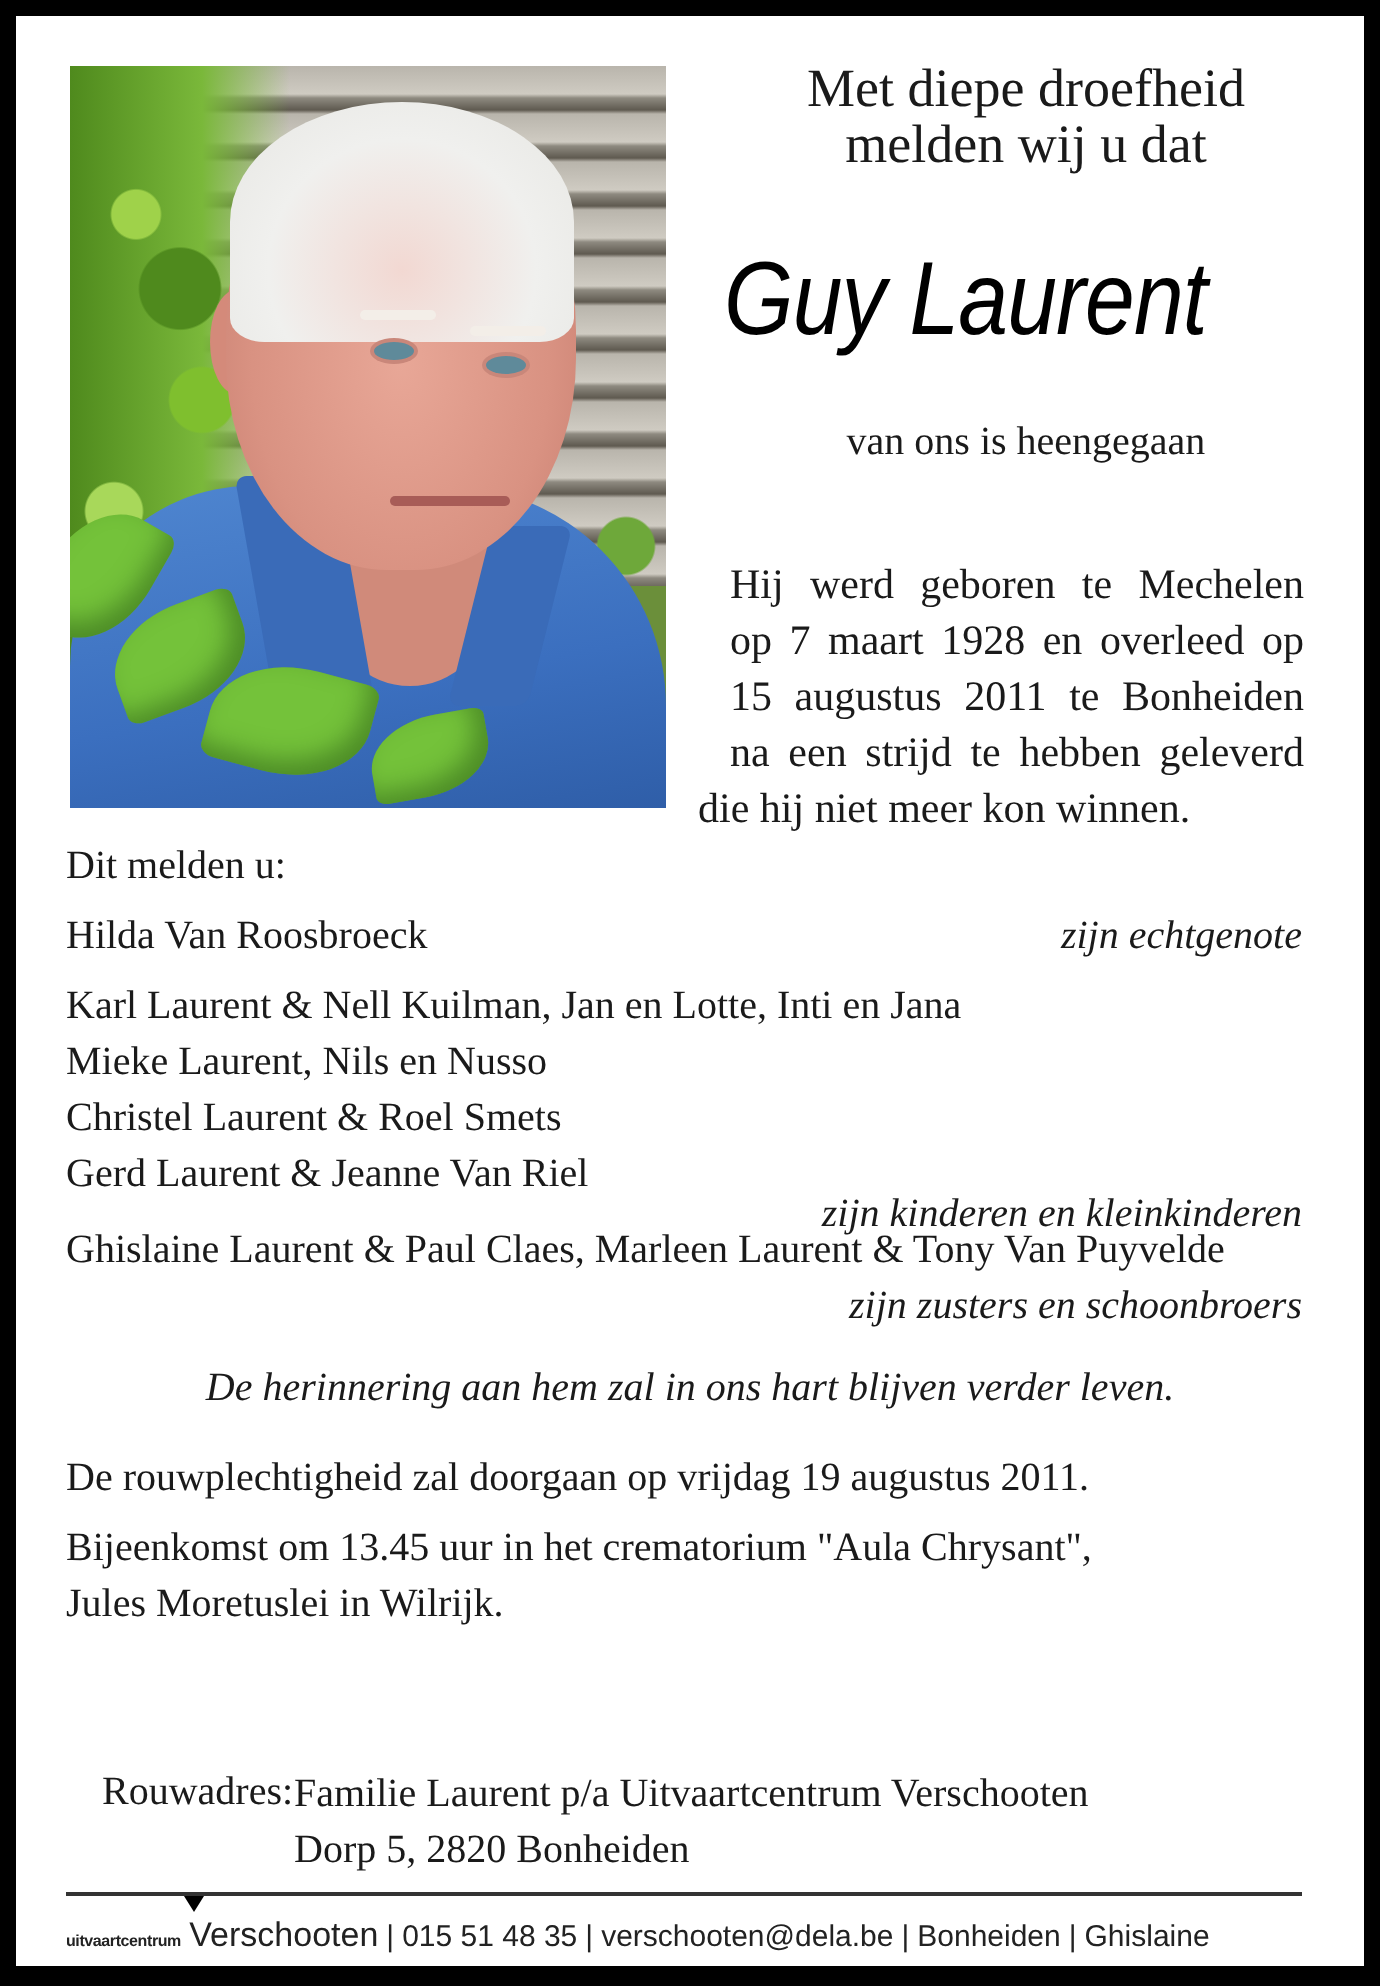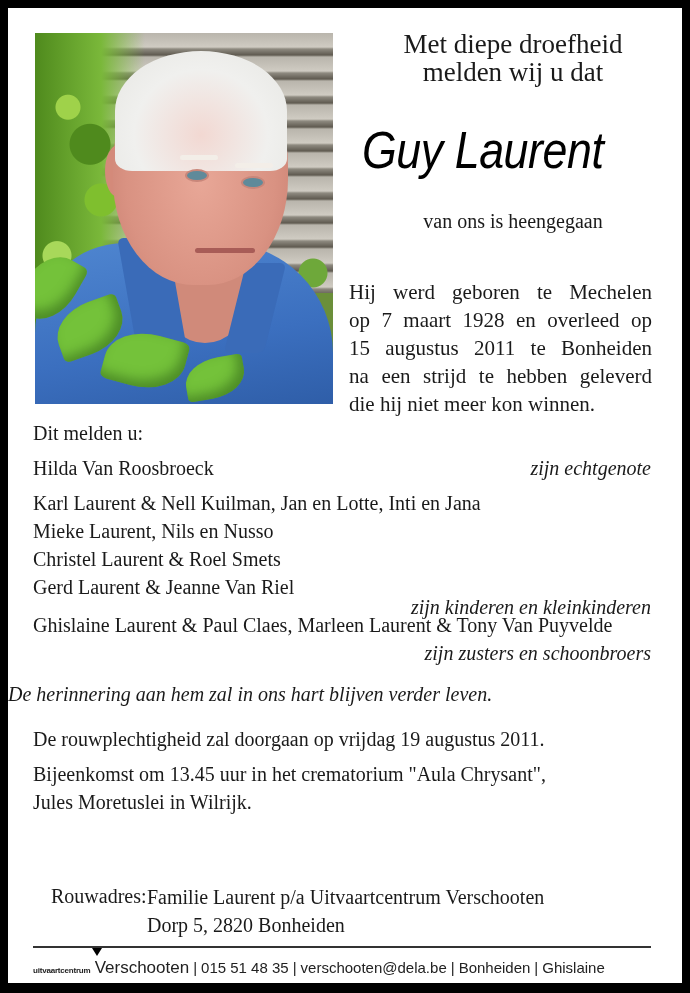--- a/index.html
+++ b/index.html
@@ -82,21 +82,21 @@
       box-shadow: inset -6px -6px 12px rgba(40,90,20,0.5);
     }
     .title {
       font-family: "Liberation Sans", "DejaVu Sans", sans-serif;
       font-style: italic; font-size: 52px; letter-spacing: -0.5px;
       transform: scaleX(0.86); transform-origin: left top;
       color: #000;
     }
     .t20 { font-size: 20px; line-height: 27px; }
     .it { font-style: italic; }
-    .just { text-align: justify; text-align-last: justify; white-space: normal; }
+    .just { text-align: justify; text-align-last: justify; white-space: normal; margin-left: 16px; }
     .rule {
       position: absolute; left: 25px; top: 938px; width: 618px; height: 2px; background: #333;
     }
     .footer {
       position: absolute; left: 25px; top: 950px; white-space: nowrap;
       font-family: "Liberation Sans", "DejaVu Sans", sans-serif; font-size: 15px; color: #222;
     }
     .footer .small { font-size: 8px; font-weight: bold; letter-spacing: -0.2px; }
     .footer .brand { font-size: 17px; font-weight: normal; position: relative; }
     .footer .brand .tri {
@@ -158,21 +158,21 @@
     <div>Karl Laurent &amp; Nell Kuilman, Jan en Lotte, Inti en Jana</div>
     <div>Mieke Laurent, Nils en Nusso</div>
     <div>Christel Laurent &amp; Roel Smets</div>
     <div>Gerd Laurent &amp; Jeanne Van Riel</div>
   </div>
   <div class="abs serif t20 it" style="right:31px;top:586px;">zijn kinderen en kleinkinderen</div>
 
   <div class="abs serif t20" style="left:25px;top:604px;">Ghislaine Laurent &amp; Paul Claes, Marleen Laurent &amp; Tony Van Puyvelde</div>
   <div class="abs serif t20 it" style="right:31px;top:632px;">zijn zusters en schoonbroers</div>
 
-  <div class="abs serif t20 it" style="left:0;top:673px;width:674px;">De herinnering aan hem zal in ons hart blijven verder leven.</div>
+  <div class="abs serif t20 it" style="left:0;top:673px;width:674px;text-align:center;">De herinnering aan hem zal in ons hart blijven verder leven.</div>
 
   <div class="abs serif t20" style="left:25px;top:718px;">De rouwplechtigheid zal doorgaan op vrijdag 19 augustus 2011.</div>
   <div class="abs serif t20" style="left:25px;top:752px;line-height:28px;">
     <div>Bijeenkomst om 13.45 uur in het crematorium "Aula Chrysant",</div>
     <div>Jules Moretuslei in Wilrijk.</div>
   </div>
 
   <div class="abs serif t20" style="left:25px;top:875px;margin-left:18px;">Rouwadres:</div>
   <div class="abs serif t20" style="left:139px;top:875px;line-height:28px;">
     <div>Familie Laurent p/a Uitvaartcentrum Verschooten</div>

